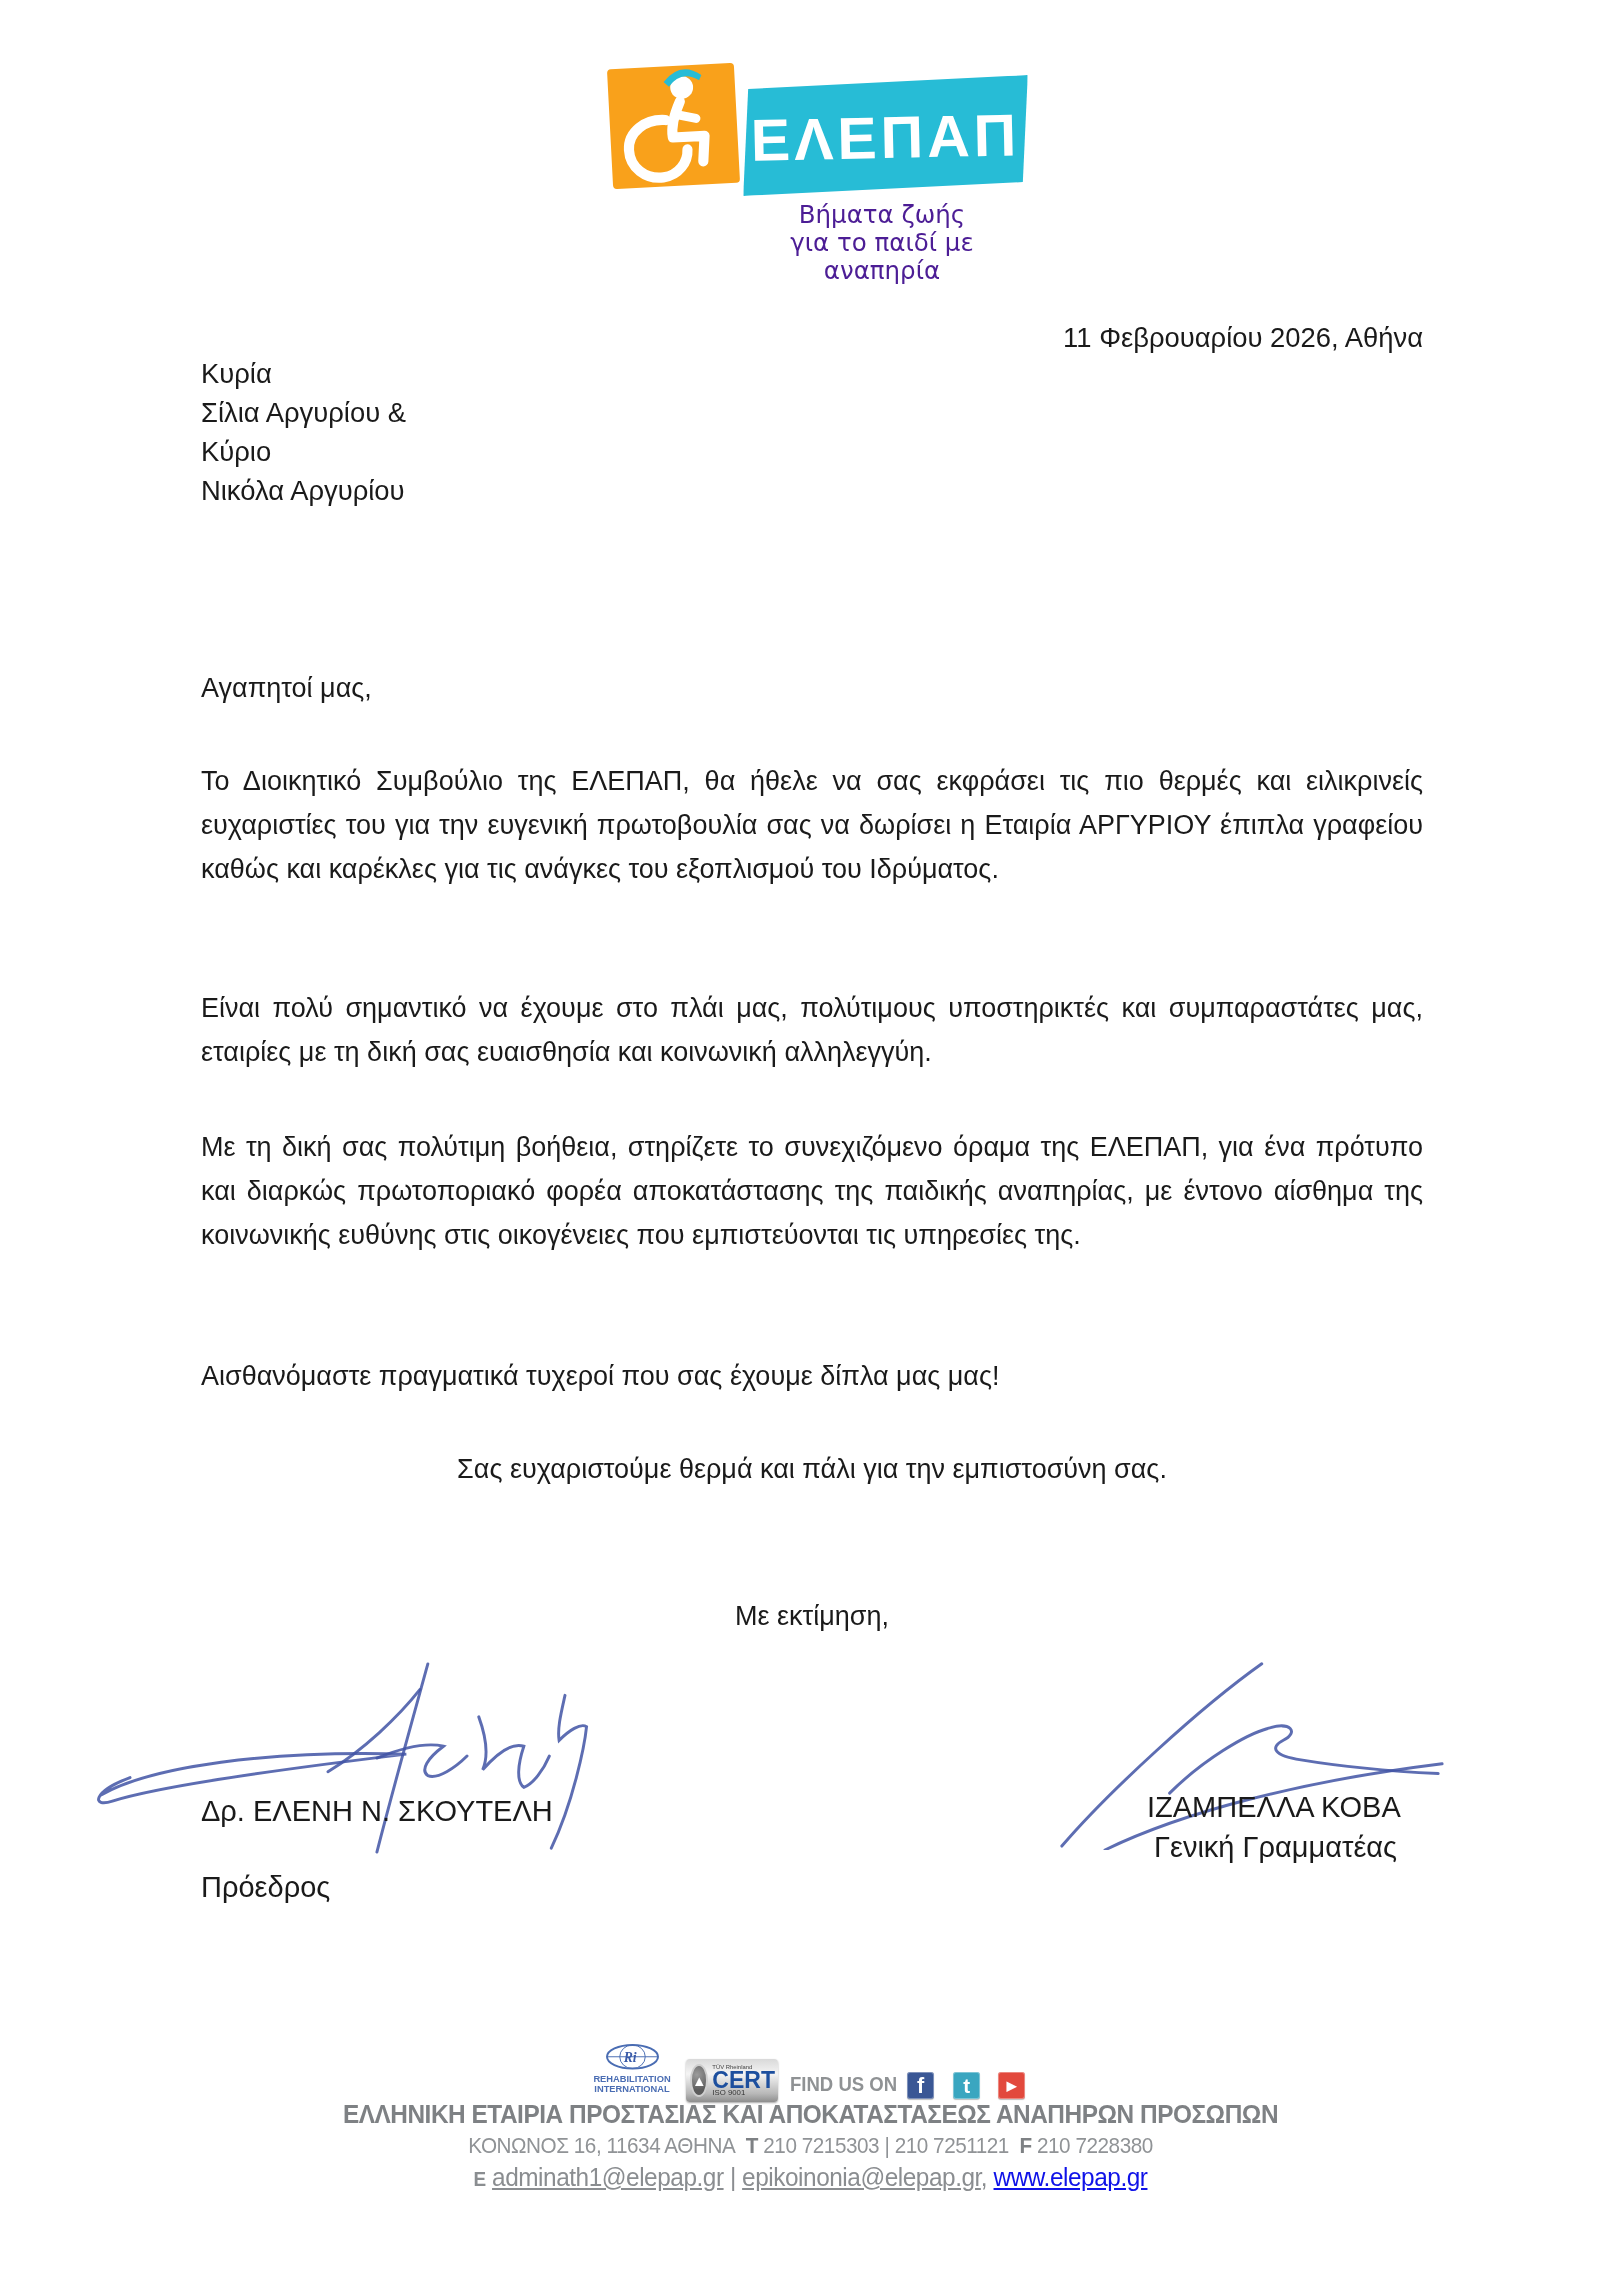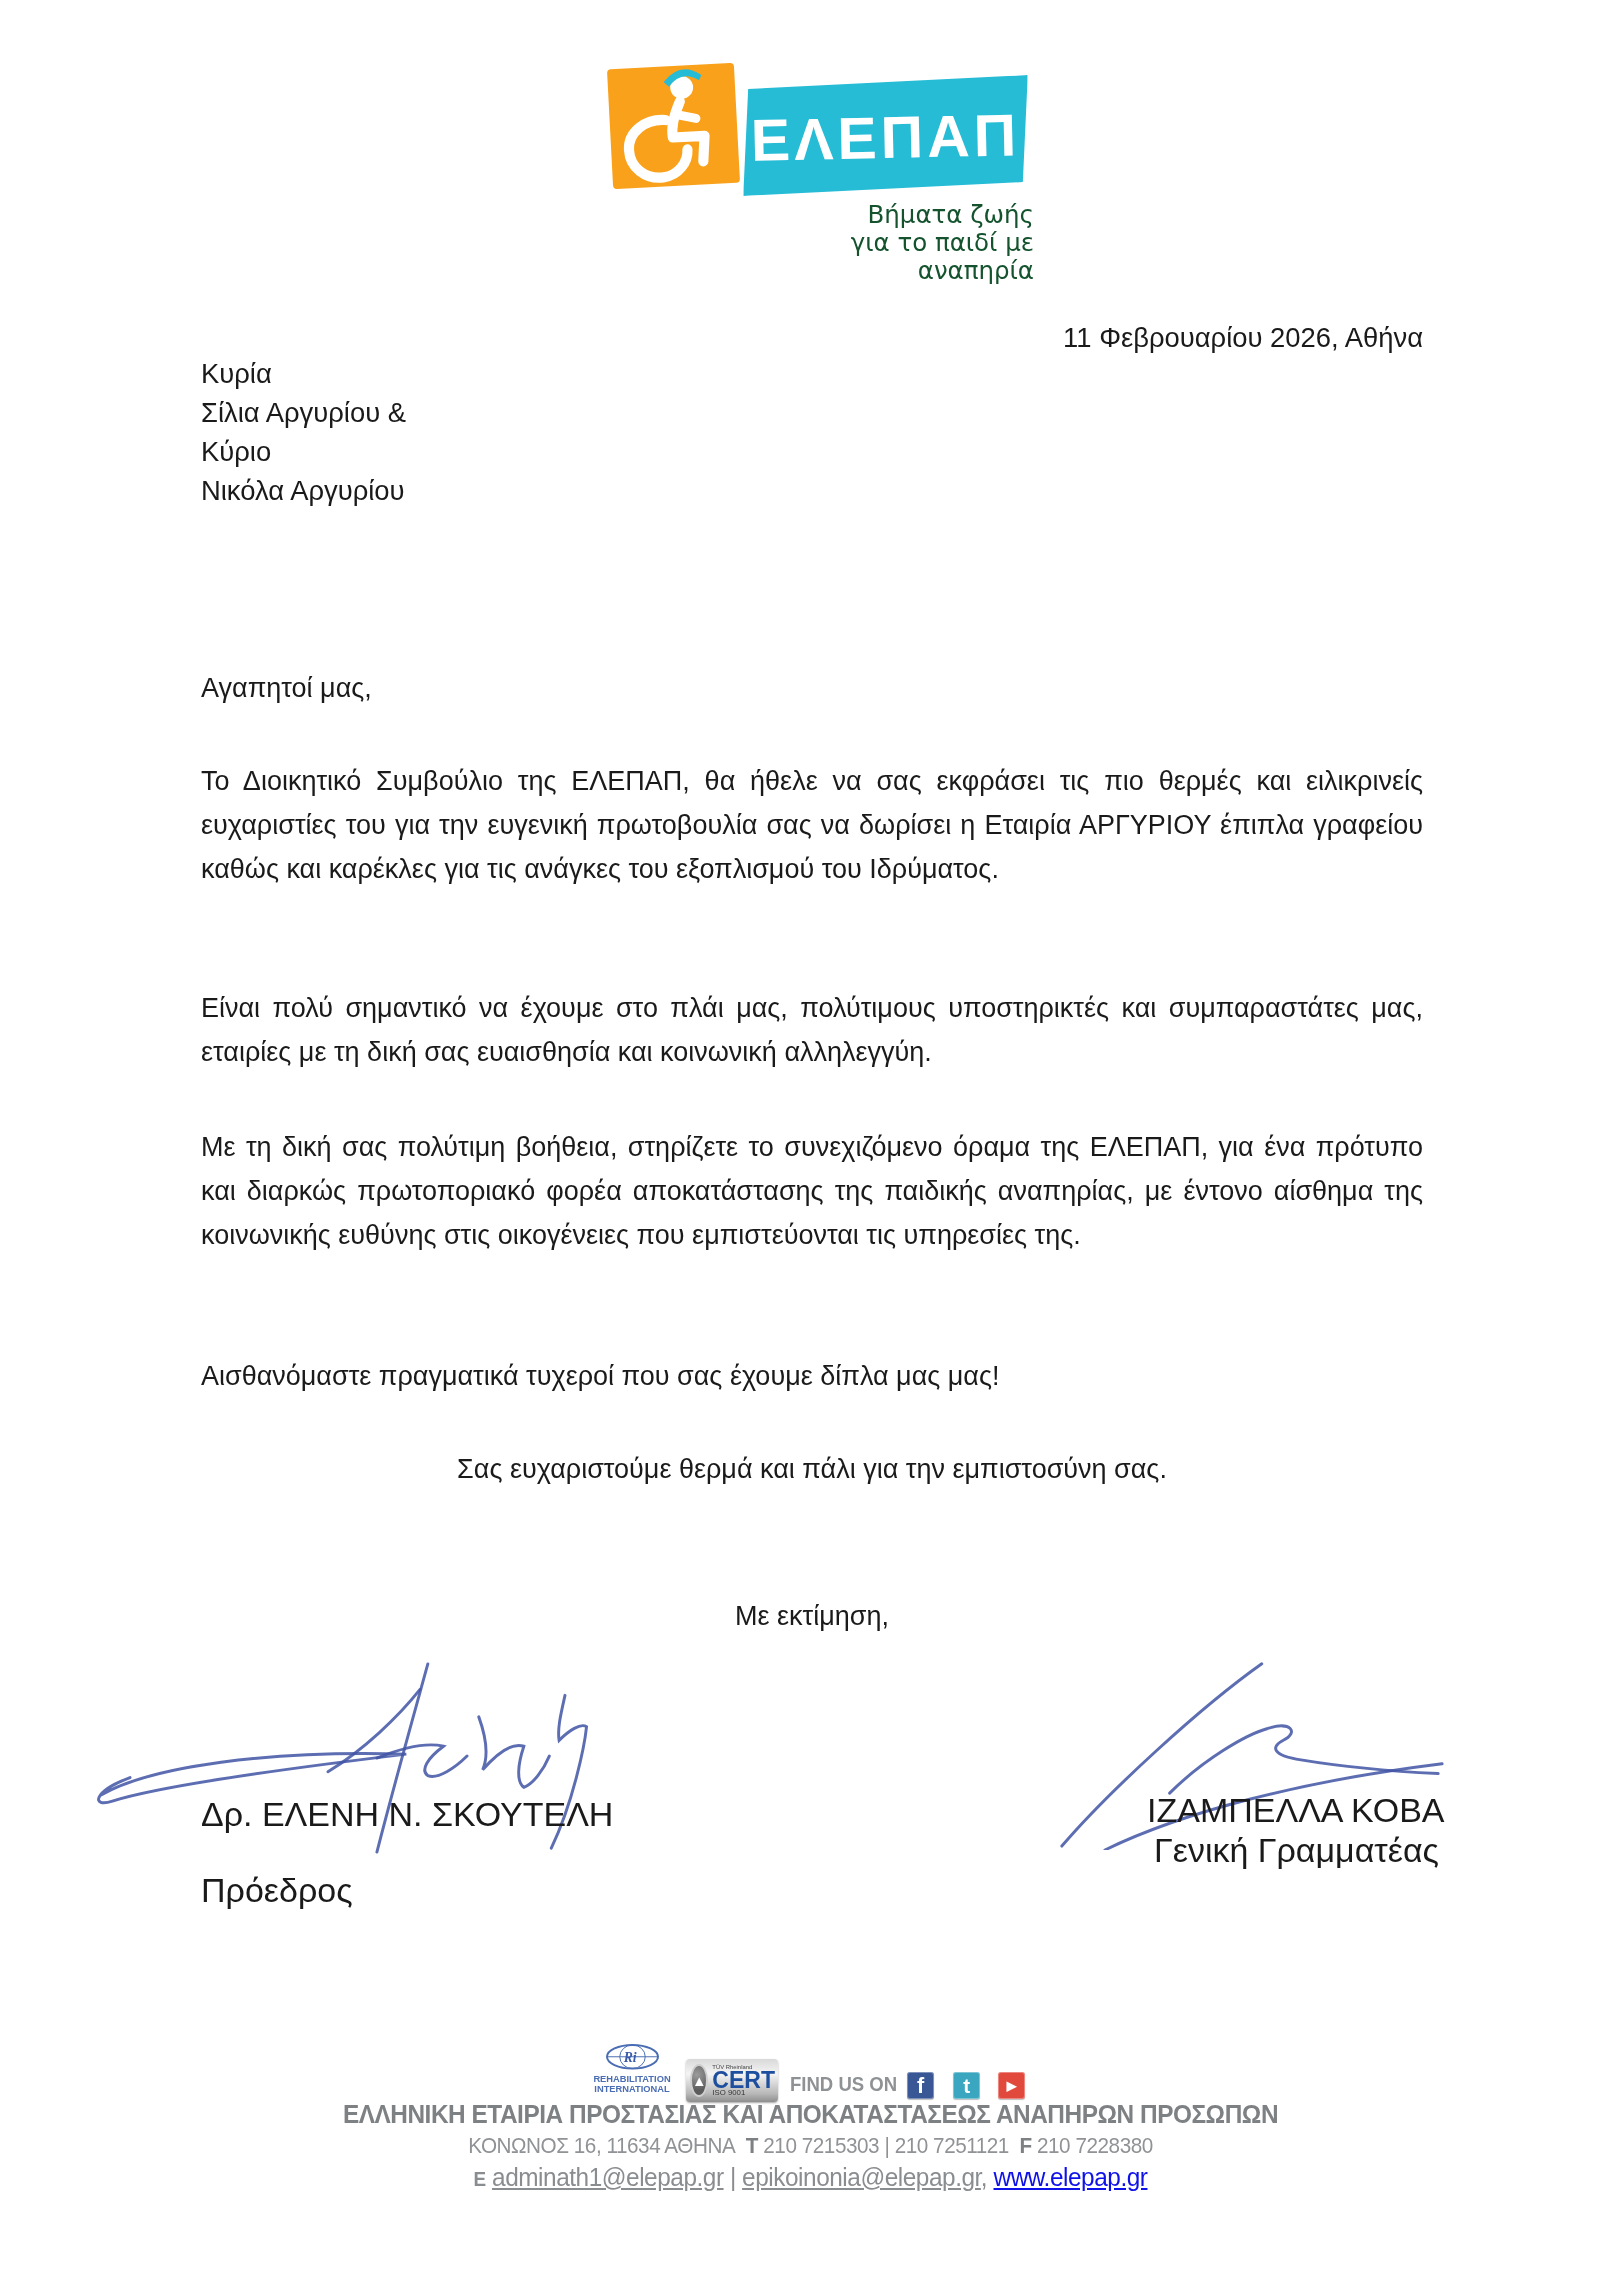--- a/index.html
+++ b/index.html
@@ -20,35 +20,35 @@
   .logo-cyan {
     position:absolute; left:154px; top:23.5px; width:287px; height:115px;
     background:#27BCD6; transform:rotate(-1.2deg);
     clip-path:polygon(2.5% 7%, 100% 0%, 97.5% 93%, 0% 100%);
     display:flex; align-items:center; justify-content:center;
   }
   .logo-cyan span {
     color:#ffffff; font-size:59px; font-weight:bold; letter-spacing:3.9px;
     padding-top:5.9px;
   }
-  .tagline { position:absolute; left:142px; top:147px; width:304px; text-align:right;
-    color:#14532d; font-size:24.5px; line-height:28px; font-family:"DejaVu Sans", sans-serif; }
+  .tagline { position:absolute; left:142px; top:147px; width:304px; text-align:center;
+    color:#4c1d95; font-size:24.5px; line-height:28px; font-family:"DejaVu Sans", sans-serif; }
 
   
   .bodytext { font-size:27px; line-height:44px; }
   .justify  { text-align:justify; }
   .date-line   { top:316px; right:198px; font-size:27.4px; }
   .recipient   { left:201px; top:354px; font-size:27.4px; line-height:39px; }
   .salutation  { left:201px; top:666px; }
   .para        { left:201px; width:1222px; }
   .p0 { top:759px; }  .p1 { top:986px; } .p2 { top:1125px; }
   .p3 { top:1354px; } .p4 { top:1447px;text-align:center; }
   .closing { left:201px; top:1594px; width:1222px; text-align:center; }
 
-  .sig-name  { font-size:34px; }
+  .sig-name  { font-size:29px; }
   .name-left  { left:201px;  top:1795px; }
   .title-left { left:201px;  top:1871px; }
   .name-right { left:1147px; top:1791px; }
   .title-right{ left:1154px; top:1831px; }
   .sig-svg { position:absolute; pointer-events:none; }
   .sig-svg path { fill:none; stroke:#4153a5; stroke-width:3; stroke-linecap:round; opacity:.85; }
 
   
   .condensed { letter-spacing:-0.5px; transform:scaleX(0.92); transform-origin:center; }
   .footer-org {

